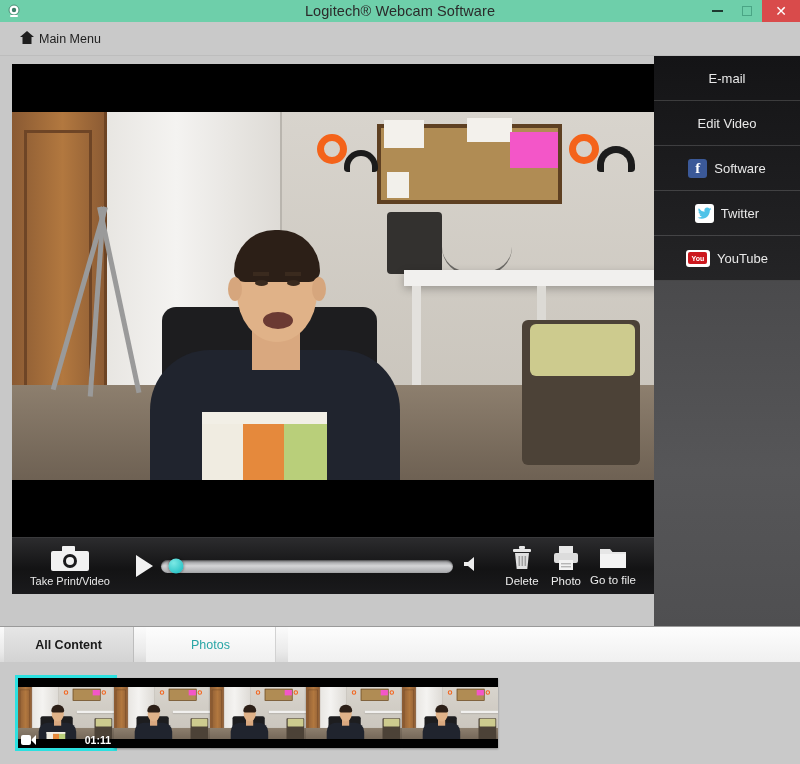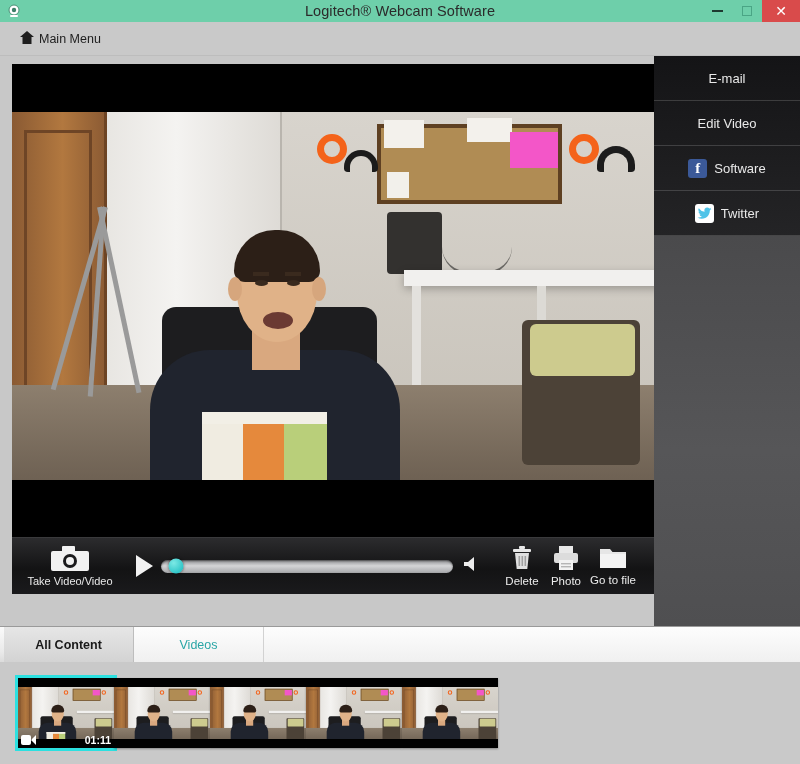--- a/index.html
+++ b/index.html
@@ -299,21 +299,21 @@
     color: #fff; font-size: 7px; display:flex; align-items:center; justify-content:center;
     font-weight: bold;
   }
 
   
   .tabstrip {
     flex: 0 0 36px;
     margin-left: -4px; padding-left: 4px;
     background: linear-gradient(180deg,#fbfbfb,#eaeaea 70%,#dcdcdc);
     border-top: 1px solid #9a9a9a;
-    display: flex; align-items: flex-end;
+    display: flex; align-items: flex-end; gap: 12px;
   }
   .tab {
     height: 35px;
     min-width: 130px;
     display: flex; align-items: center; justify-content: center;
     font-size: 12.5px;
     color: #2aa6a6;
     background: linear-gradient(180deg,#fdfdfd,#f0f0f0);
     border-right: 1px solid #d2d2d2;
   }
@@ -453,21 +453,21 @@
       <div class="controls">
         <div class="ctl-capture">
           <span>
             <svg width="38" height="25" viewBox="0 0 38 25">
               <rect x="0" y="5" width="38" height="20" rx="2" fill="#f2f2f2"></rect>
               <rect x="11" y="0" width="13" height="6" rx="1" fill="#f2f2f2"></rect>
               <circle cx="19" cy="15" r="7" fill="#1b1b1d"></circle>
               <circle cx="19" cy="15" r="4" fill="#f2f2f2"></circle>
             </svg>
           </span>
-          <span class="lbl">Take Video/Video</span>
+          <span class="lbl">Take Print/Video</span>
         </div>
 
         <div class="play-btn"></div>
 
         <div class="scrubber">
           <div class="scrub-thumb" style="left:5%"></div>
         </div>
 
         <span class="vol">
           <svg width="17" height="16" viewBox="0 0 17 16">
@@ -527,31 +527,37 @@
           <span>Software</span>
         </div>
         <div class="side-item">
           <span class="ic-tw">
             <svg width="15" height="13" viewBox="0 0 15 13">
               <path d="M14.5 1.9a5.6 5.6 0 0 1-1.6.45A2.85 2.85 0 0 0 14.15.8a5.6 5.6 0 0 1-1.8.7A2.8 2.8 0 0 0 7.5 4.05c0 .22.02.43.07.63A7.95 7.95 0 0 1 1.8 1.2a2.8 2.8 0 0 0 .87 3.73 2.8 2.8 0 0 1-1.27-.35v.04a2.8 2.8 0 0 0 2.25 2.74 2.8 2.8 0 0 1-1.27.05 2.8 2.8 0 0 0 2.62 1.94A5.63 5.63 0 0 1 .5 10.5a7.94 7.94 0 0 0 4.3 1.26c5.16 0 7.99-4.28 7.99-7.99v-.36a5.7 5.7 0 0 0 1.71-1.51z" fill="#4fc3e8"></path>
             </svg>
           </span>
           <span>Twitter</span>
         </div>
+        <div class="side-item">
+          <span class="ic-yt">
+              <span class="yt-inner">You</span>
+            </span>
+          <span>YouTube</span>
+        </div>
       </div>
       <div class="side-fill"></div>
     </div>
   </div>
 
   <div class="tabstrip">
     <div class="tab active">
       <span>All Content</span>
     </div>
     <div class="tab">
-      <span>Videos</span>
+      <span>Photos</span>
     </div>
     <div class="tab-rest"></div>
   </div>
 
   <div class="gallery">
 
     <div class="thumb selected">
       <div class="thumb-inner">
         <div class="scene">
           <div class="sc-wall"></div>

